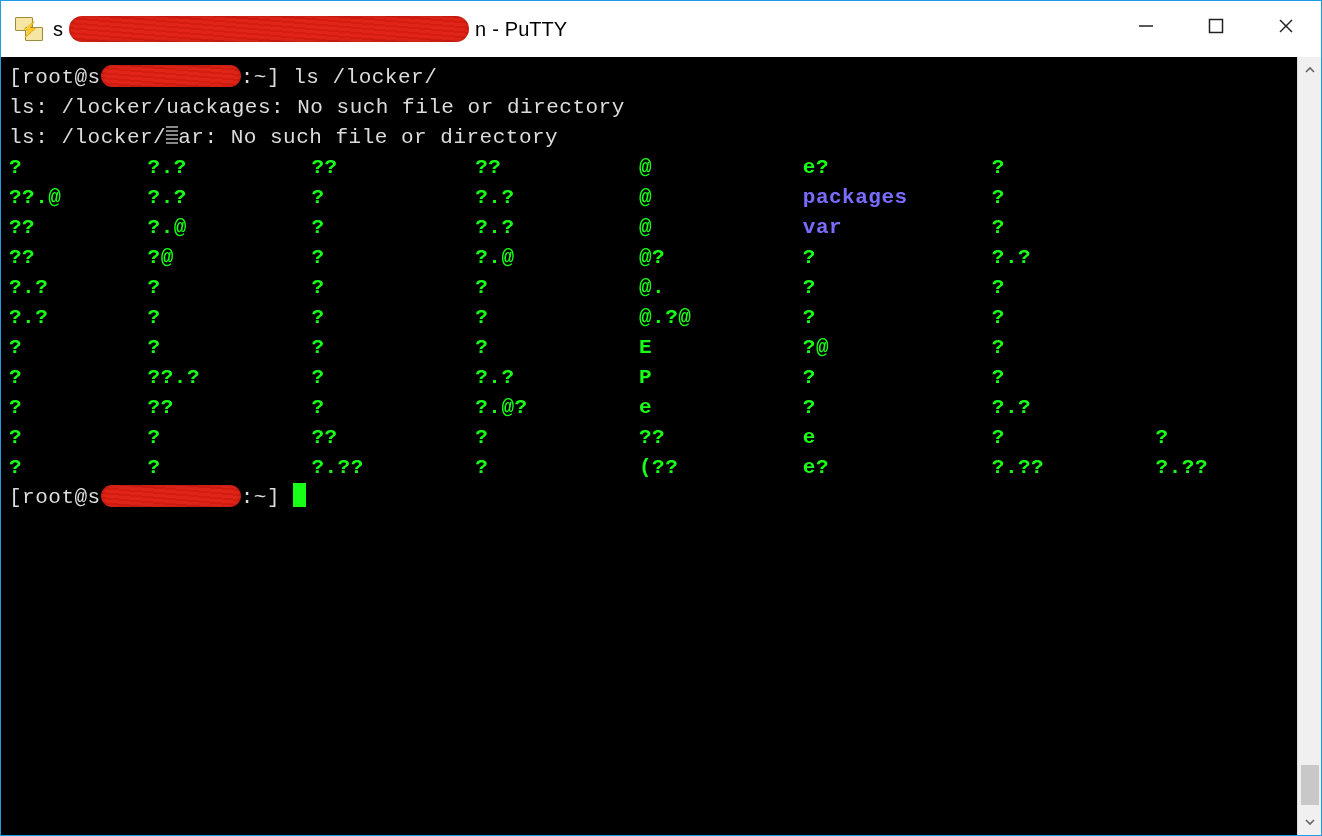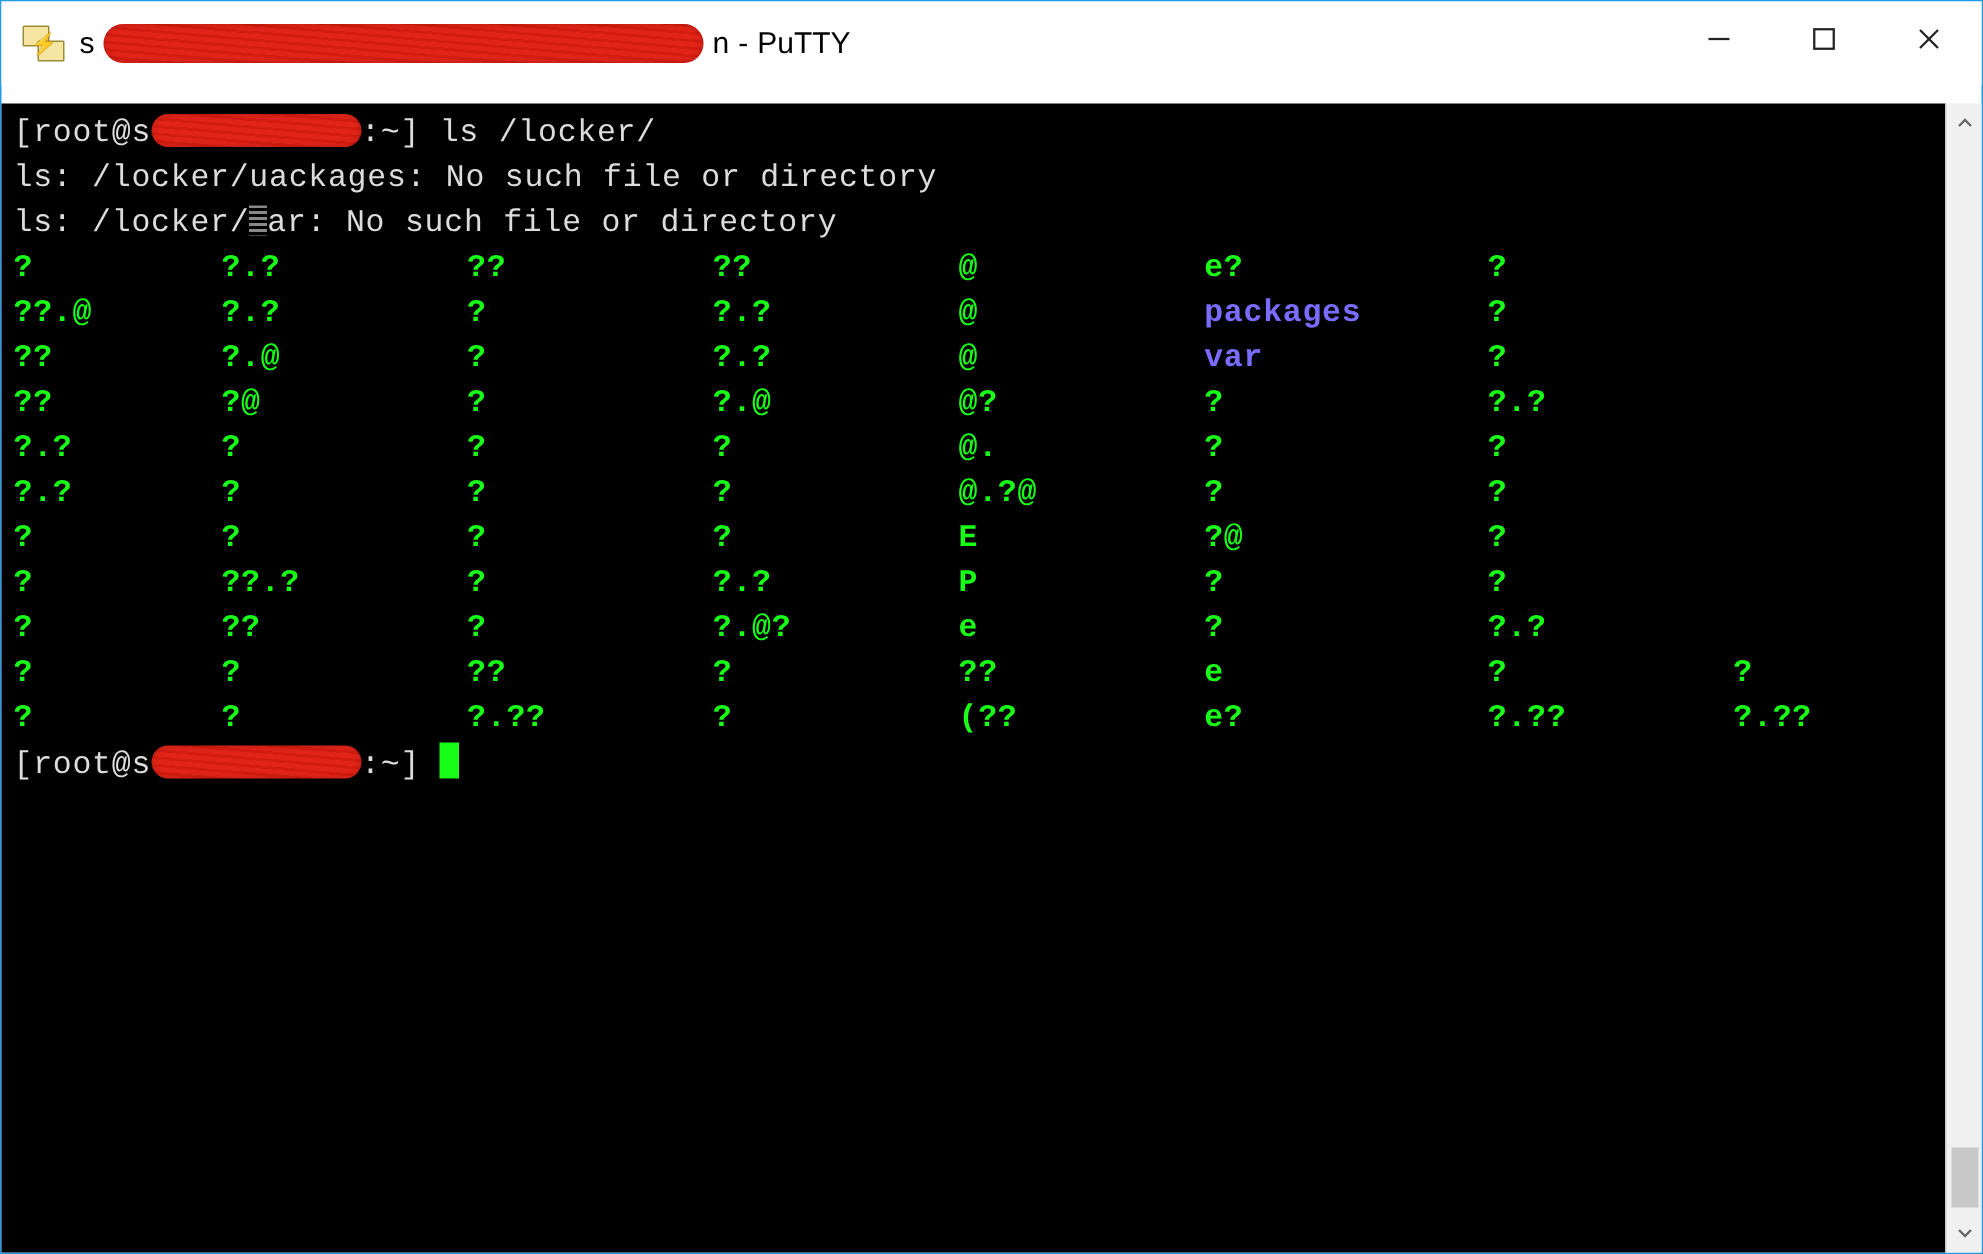--- a/index.html
+++ b/index.html
@@ -79,21 +79,20 @@
     align-items: center;
     justify-content: center;
     color: #000;
     font-family: "Segoe UI", sans-serif;
   }
   .win-btn svg { stroke: #222; }
   .client {
     flex: 1;
     display: flex;
     min-height: 0;
-    margin-top: 12px;
   }
   .terminal {
     flex: 1;
     background: #000;
     color: #bbb;
     font-family: "Consolas", "Courier New", monospace;
     font-size: 21px;
     line-height: 30px;
     padding: 6px 8px;
     white-space: pre;

